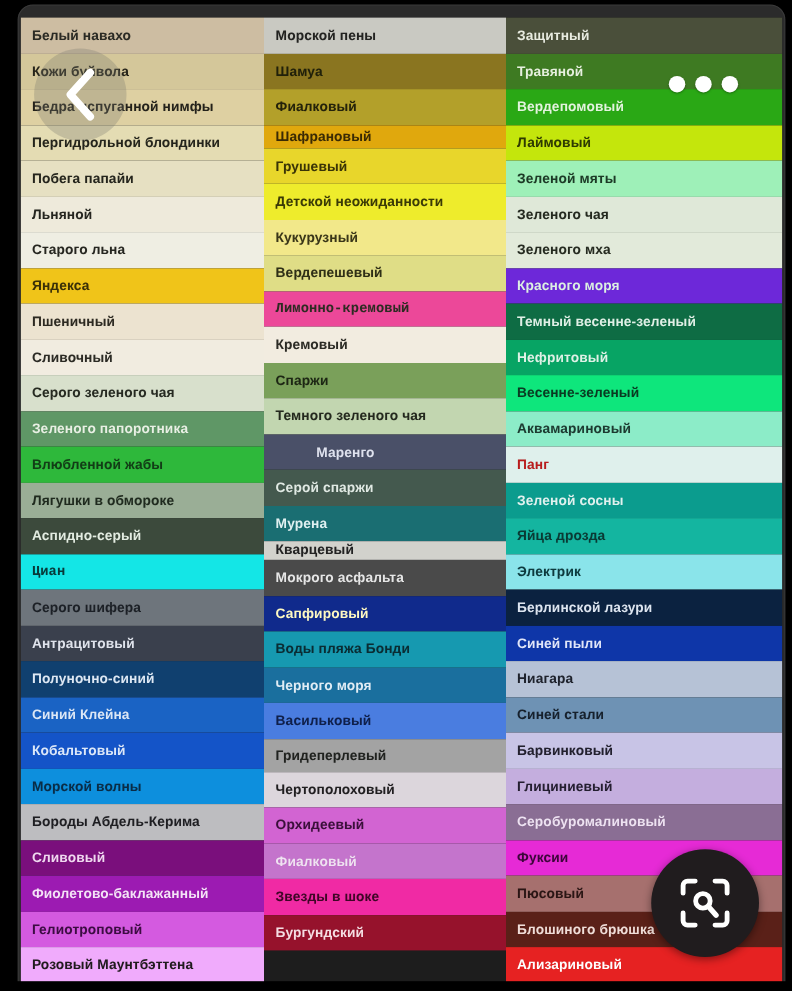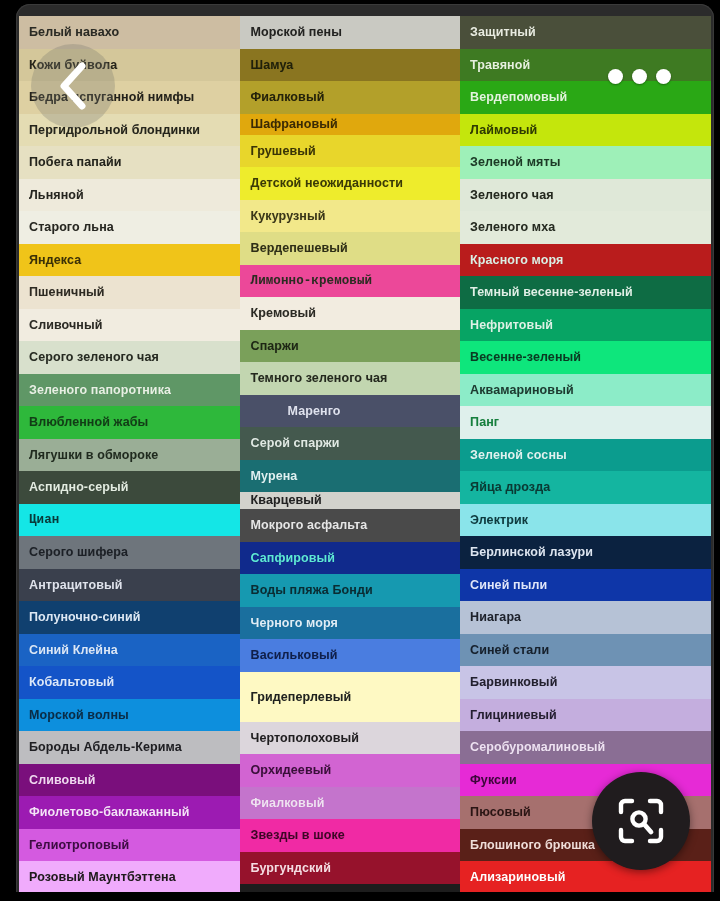--- a/index.html
+++ b/index.html
@@ -234,32 +234,32 @@
           <div class="swatch" style="height: 32.5185px; background: rgb(26, 110, 114);">
             <span class="lbl" style="color: rgb(223, 240, 241);">Мурена</span>
           </div>
           <div class="swatch" style="height: 17px; background: rgb(210, 210, 204);">
             <span class="lbl" style="color: rgb(34, 34, 34);">Кварцевый</span>
           </div>
           <div class="swatch" style="height: 32.5185px; background: rgb(74, 74, 74);">
             <span class="lbl" style="color: rgb(230, 230, 230);">Мокрого асфальта</span>
           </div>
           <div class="swatch" style="height: 32.5185px; background: rgb(16, 42, 140);">
-            <span class="lbl" style="color: #5eead4;">Сапфировый</span>
+            <span class="lbl" style="color: #fef9c3;">Сапфировый</span>
           </div>
           <div class="swatch" style="height: 32.5185px; background: rgb(22, 153, 176);">
             <span class="lbl" style="color: rgb(10, 44, 51);">Воды пляжа Бонди</span>
           </div>
           <div class="swatch" style="height: 32.5185px; background: rgb(26, 111, 158);">
             <span class="lbl" style="color: rgb(224, 237, 246);">Черного моря</span>
           </div>
           <div class="swatch" style="height: 32.5185px; background: rgb(74, 125, 224);">
             <span class="lbl" style="color: rgb(15, 31, 74);">Васильковый</span>
           </div>
-          <div class="swatch" style="height: 50px; background: #fef9c3; text-align: right;">
+          <div class="swatch" style="height: 30px; background: #a3a3a3; text-align: right;">
             <span class="lbl" style="color: rgb(32, 34, 31);">Гридеперлевый</span>
           </div>
           <div class="swatch" style="height: 32.5185px; background: rgb(220, 214, 220);">
             <span class="lbl" style="color: rgb(32, 30, 32);">Чертополоховый</span>
           </div>
           <div class="swatch" style="height: 32.5185px; background: rgb(210, 100, 210);">
             <span class="lbl" style="color: rgb(58, 15, 58);">Орхидеевый</span>
           </div>
           <div class="swatch" style="height: 32.5185px; background: rgb(196, 116, 204);">
             <span class="lbl" style="color: rgb(240, 226, 242);">Фиалковый</span>
@@ -286,37 +286,37 @@
           </div>
           <div class="swatch" style="height: 32.5185px; background: rgb(158, 240, 184);">
             <span class="lbl" style="color: rgb(28, 58, 38);">Зеленой мяты</span>
           </div>
           <div class="swatch" style="height: 32.5185px; background: rgb(223, 232, 216);">
             <span class="lbl" style="color: rgb(36, 41, 31);">Зеленого чая</span>
           </div>
           <div class="swatch" style="height: 32.5185px; background: rgb(226, 234, 218);">
             <span class="lbl" style="color: rgb(37, 42, 32);">Зеленого мха</span>
           </div>
-          <div class="swatch" style="height: 32.5185px; background: #b91c1c;">
+          <div class="swatch" style="height: 32.5185px; background: #6d28d9;">
             <span class="lbl" style="color: rgb(220, 239, 228);">Красного моря</span>
           </div>
           <div class="swatch" style="height: 32.5185px; background: rgb(14, 108, 68);">
             <span class="lbl" style="color: rgb(223, 240, 230);">Темный весенне-зеленый</span>
           </div>
           <div class="swatch" style="height: 32.5185px; background: rgb(7, 164, 100);">
             <span class="lbl" style="color: rgb(221, 242, 230);">Нефритовый</span>
           </div>
           <div class="swatch" style="height: 32.5185px; background: rgb(14, 230, 124);">
             <span class="lbl" style="color: rgb(10, 58, 34);">Весенне-зеленый</span>
           </div>
           <div class="swatch" style="height: 32.5185px; background: rgb(140, 236, 200);">
             <span class="lbl" style="color: rgb(28, 58, 48);">Аквамариновый</span>
           </div>
           <div class="swatch" style="height: 32.5185px; background: rgb(223, 240, 236);">
-            <span class="lbl" style="color: #15803d;">Панг</span>
+            <span class="lbl" style="color: #b91c1c;">Панг</span>
           </div>
           <div class="swatch" style="height: 32.5185px; background: rgb(11, 156, 142);">
             <span class="lbl" style="color: rgb(223, 242, 239);">Зеленой сосны</span>
           </div>
           <div class="swatch" style="height: 32.5185px; background: rgb(20, 181, 160);">
             <span class="lbl" style="color: rgb(10, 58, 52);">Яйца дрозда</span>
           </div>
           <div class="swatch" style="height: 32.5185px; background: rgb(138, 228, 234);">
             <span class="lbl" style="color: rgb(13, 58, 62);">Электрик</span>
           </div>

